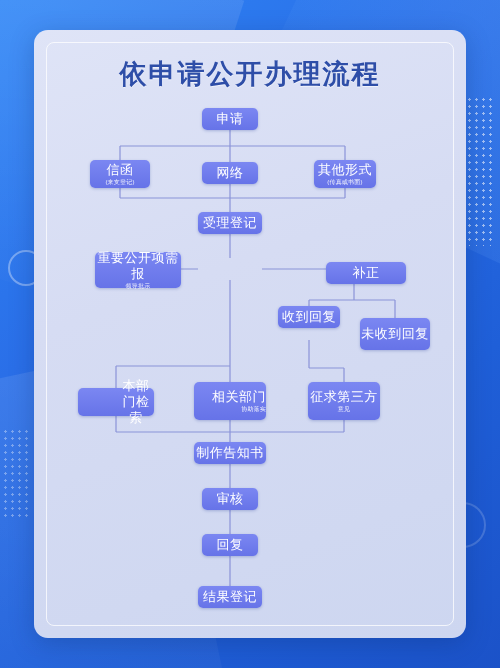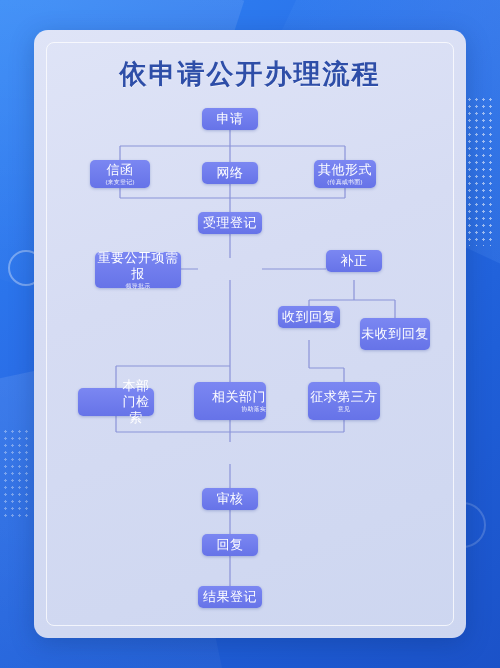--- a/index.html
+++ b/index.html
@@ -190,40 +190,43 @@
           <div class="t">其他形式</div>
           <div class="sub">(传真或书面)</div>
         </div>
         <div class="node" style="left: 164px; top: 182px; width: 64px; height: 22px;">
           <div class="t">受理登记</div>
         </div>
         <div class="node" style="left: 44px; top: 222px; width: 86px; height: 36px; margin-left: 17px;">
           <div class="t">重要公开项需报</div>
           <div class="sub">领导批示</div>
         </div>
-        <div class="node" style="left: 292px; top: 220px; width: 56px; height: 22px;">
+        <div class="node" style="left: 292px; top: 232px; width: 80px; height: 22px;">
           <div class="t">补正</div>
         </div>
         <div class="node" style="left: 244px; top: 276px; width: 62px; height: 22px;">
           <div class="t">收到回复</div>
         </div>
         <div class="node" style="left: 326px; top: 288px; width: 70px; height: 32px;">
           <div class="t">未收到回复</div>
         </div>
         <div class="node" style="left: 44px; top: 358px; width: 76px; height: 28px; padding-left: 40px;">
           <div class="t">本部门检索</div>
         </div>
         <div class="node" style="left: 160px; top: 352px; width: 72px; height: 38px; align-items: flex-end;">
           <div class="t">相关部门</div>
           <div class="sub">协助落实</div>
         </div>
         <div class="node" style="left: 274px; top: 352px; width: 72px; height: 38px;">
           <div class="t">征求第三方</div>
           <div class="sub">意见</div>
         </div>
+        <div class="node" style="left: 160px; top: 412px; width: 72px; height: 22px;">
+          <div class="t">制作告知书</div>
+        </div>
         <div class="node" style="left: 168px; top: 458px; width: 56px; height: 22px;">
           <div class="t">审核</div>
         </div>
         <div class="node" style="left: 168px; top: 504px; width: 56px; height: 22px; text-align: right;">
           <div class="t">回复</div>
         </div>
         <div class="node" style="left: 164px; top: 556px; width: 64px; height: 22px;">
           <div class="t">结果登记</div>
         </div>
       </div>

